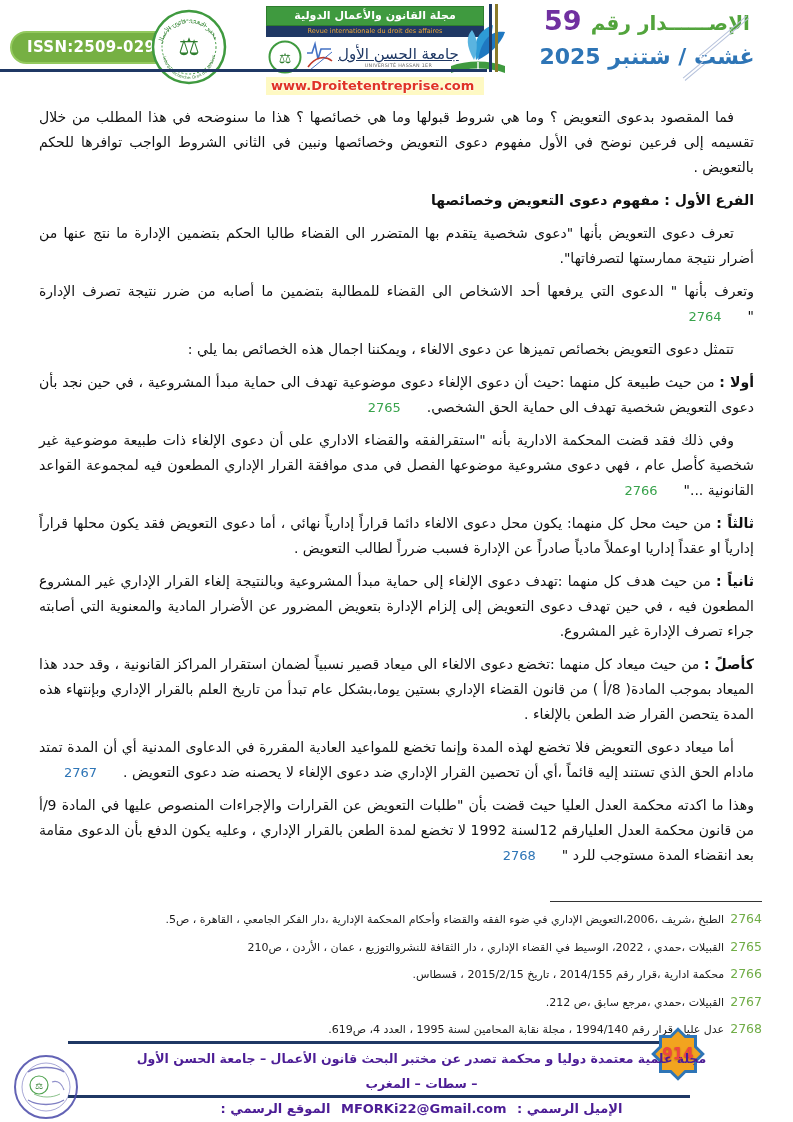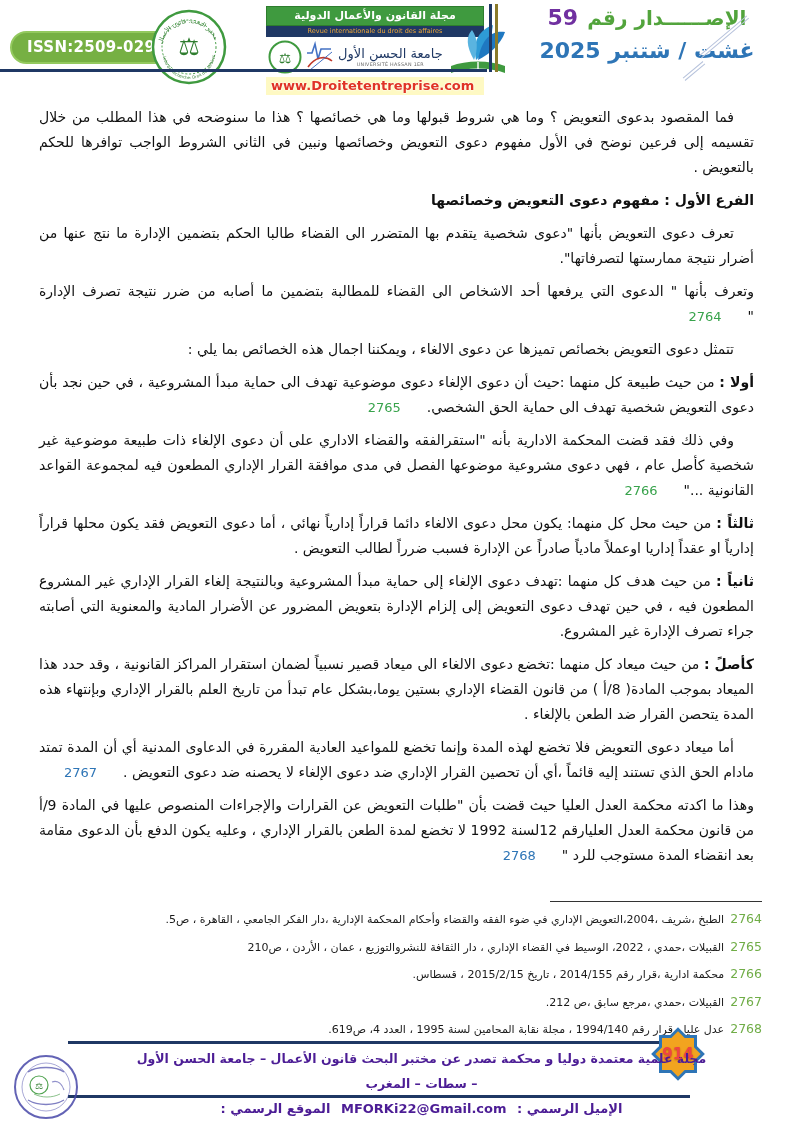--- a/index.html
+++ b/index.html
@@ -10,32 +10,32 @@
   .issn-pill{position:absolute;left:10px;top:31px;background:#76b043;color:#fff;
              font-weight:bold;font-size:15px;padding:5px 15px 6px;border-radius:18px;
              border:2px solid #93c95e;direction:ltr;letter-spacing:.3px;}
   .lab-logo-big{position:absolute;left:151px;top:9px;}
   .banner-block{position:absolute;left:266px;top:6px;width:218px;}
   .banner-ar{background:#3f9a3f;color:#fff;font-weight:bold;font-size:11px;text-align:center;
              padding:2px 0 3px;border:1px solid #2e7d2e;direction:rtl;}
   .banner-fr{background:#1f3864;color:#eda63a;font-size:6.5px;text-align:center;padding:1px 0 2px;}
   .logo-row{display:flex;align-items:center;height:38px;gap:3px;padding:1px 2px;}
   .univ-text{display:flex;flex-direction:column;align-items:center;line-height:1.1;}
-  .univ-ar{font-size:13px;color:#1f3864;direction:rtl;}
+  .univ-ar{font-size:15px;color:#1f3864;direction:rtl;text-decoration:underline;}
   .univ-fr{font-size:4.8px;color:#666;letter-spacing:.3px;}
   .banner-url{background:#fef9c3;color:#e03325;font-weight:bold;font-size:13px;
               text-align:left;padding:1px 5px 2px;text-shadow:0 0 2px #ffffff,0 0 2px #ffffff;direction:ltr;}
   .book-bird{position:absolute;right:-26px;top:14px;}
   .vbars{position:absolute;left:489px;top:4px;height:68px;}
   .vb{display:inline-block;width:3px;height:100%;margin-right:3px;}
   .vb.navy{background:#1f3864}.vb.olive{background:#8a7a2a}
   .header-rule{position:absolute;left:0;top:69px;width:487px;height:3px;background:#1f3864;}
   .issue-block{position:absolute;left:503px;top:5px;width:288px;height:72px;direction:rtl;}
   .issue-line{text-align:center;font-size:20px;font-weight:bold;color:#52a43c;}
-  .issue-num{color:#7030a0;font-size:22px;padding-right:2px;}
+  .issue-num{color:#7030a0;font-size:27px;padding-right:2px;}
   .issue-date{text-align:center;font-size:22px;font-weight:bold;color:#2e75b6;margin-top:8px;}
   .diag{position:absolute;height:2px;border-top:1px solid #b7c3dc;border-bottom:1px solid #b7c3dc;}
   .diag.d1{width:62px;left:190px;top:30px;transform:rotate(-40deg);}
   .diag.d2{width:26px;left:178px;top:64px;transform:rotate(-40deg);}
 
   
   .body-text{position:absolute;top:97px;right:31px;left:31px;direction:rtl;color:#101010;
              font-size:14px;line-height:25px;text-align:justify;text-align-last:right;}
   .para{margin:8px;}
   .para.indent{text-indent:20px;}
@@ -165,21 +165,21 @@
 
     <p class="para indent"><span>أما ميعاد دعوى التعويض  فلا تخضع لهذه المدة وإنما تخضع للمواعيد العادية المقررة في الدعاوى المدنية أي أن المدة تمتد مادام الحق الذي تستند إليه قائماً  ،أي أن تحصين القرار الإداري ضد دعوى الإلغاء لا يحصنه ضد دعوى التعويض .</span><span class="refnum" style="color: rgb(46, 117, 182);">2767</span></p>
 
     <p class="para"><span>وهذا ما اكدته محكمة العدل العليا  حيث قضت بأن "طلبات التعويض عن القرارات والإجراءات المنصوص عليها في المادة 9/أ من قانون محكمة العدل العليارقم 12لسنة 1992 لا تخضع لمدة الطعن بالقرار الإداري ، وعليه يكون الدفع بأن الدعوى مقامة بعد انقضاء المدة مستوجب للرد "</span><span class="refnum" style="color: rgb(46, 117, 182);">2768</span></p>
 
   </main>
 
   <div class="fn-sep"></div>
 
   <section class="footnotes">
-    <p class="fn-line"><span class="fn-num">2764</span><span>الطبخ ،شريف ،2004،التعويض الإداري في ضوء الفقه والقضاء وأحكام المحكمة الإدارية ،دار الفكر الجامعي ، القاهرة ، ص5.</span></p>
+    <p class="fn-line"><span class="fn-num">2764</span><span>الطبخ ،شريف ،2006،التعويض الإداري في ضوء الفقه والقضاء وأحكام المحكمة الإدارية ،دار الفكر الجامعي ، القاهرة ، ص5.</span></p>
     <p class="fn-line"><span class="fn-num">2765</span><span>القبيلات ،حمدي ، 2022، الوسيط في القضاء الإداري ، دار الثقافة للنشروالتوزيع ، عمان ، الأردن ، ص210</span></p>
     <p class="fn-line"><span class="fn-num">2766</span><span>محكمة ادارية ،قرار رقم 2014/155 ، تاريخ 2015/2/15 ، قسطاس.</span></p>
     <p class="fn-line"><span class="fn-num">2767</span><span>القبيلات ،حمدي ،مرجع سابق ،ص 212.</span></p>
     <p class="fn-line"><span class="fn-num">2768</span><span>عدل عليا ، قرار رقم 1994/140 ، مجلة نقابة المحامين لسنة 1995 ، العدد 4، ص619.</span></p>
   </section>
 
   <footer>
     <div class="foot-rule top"></div>
 
     <div class="badge">

